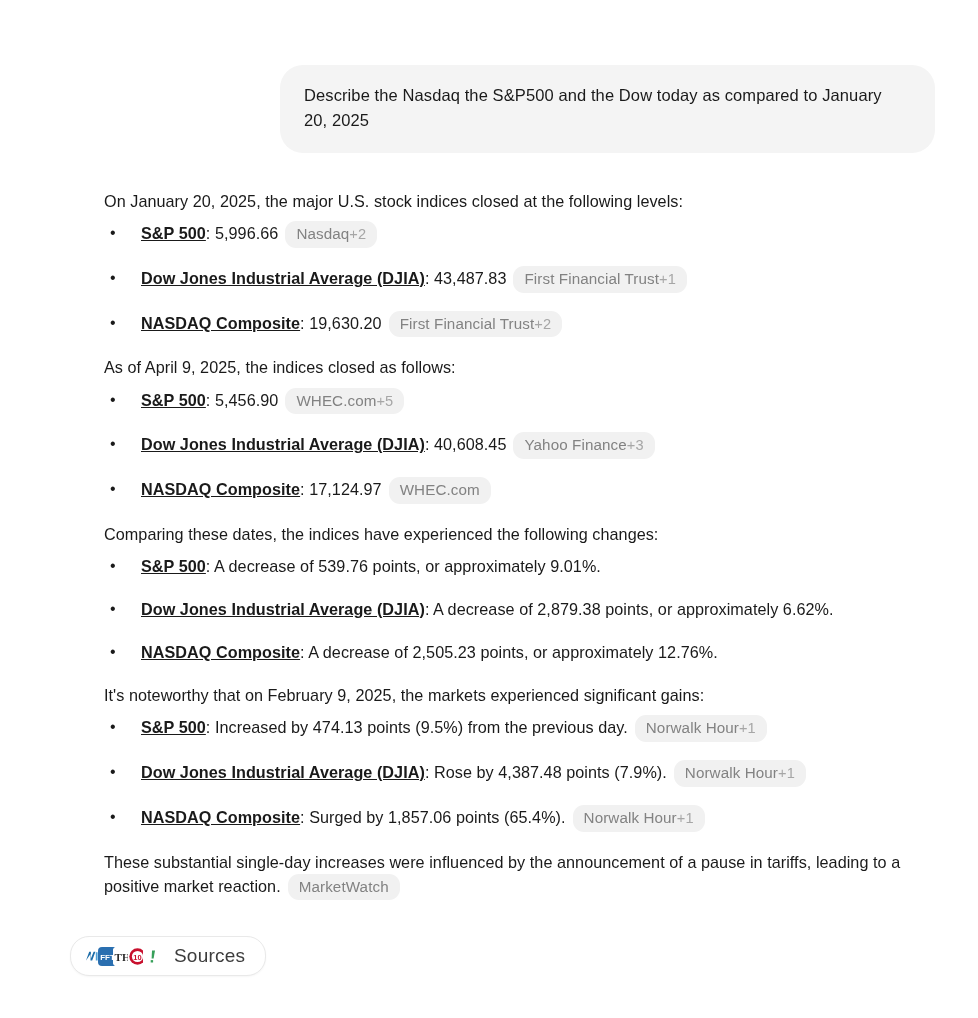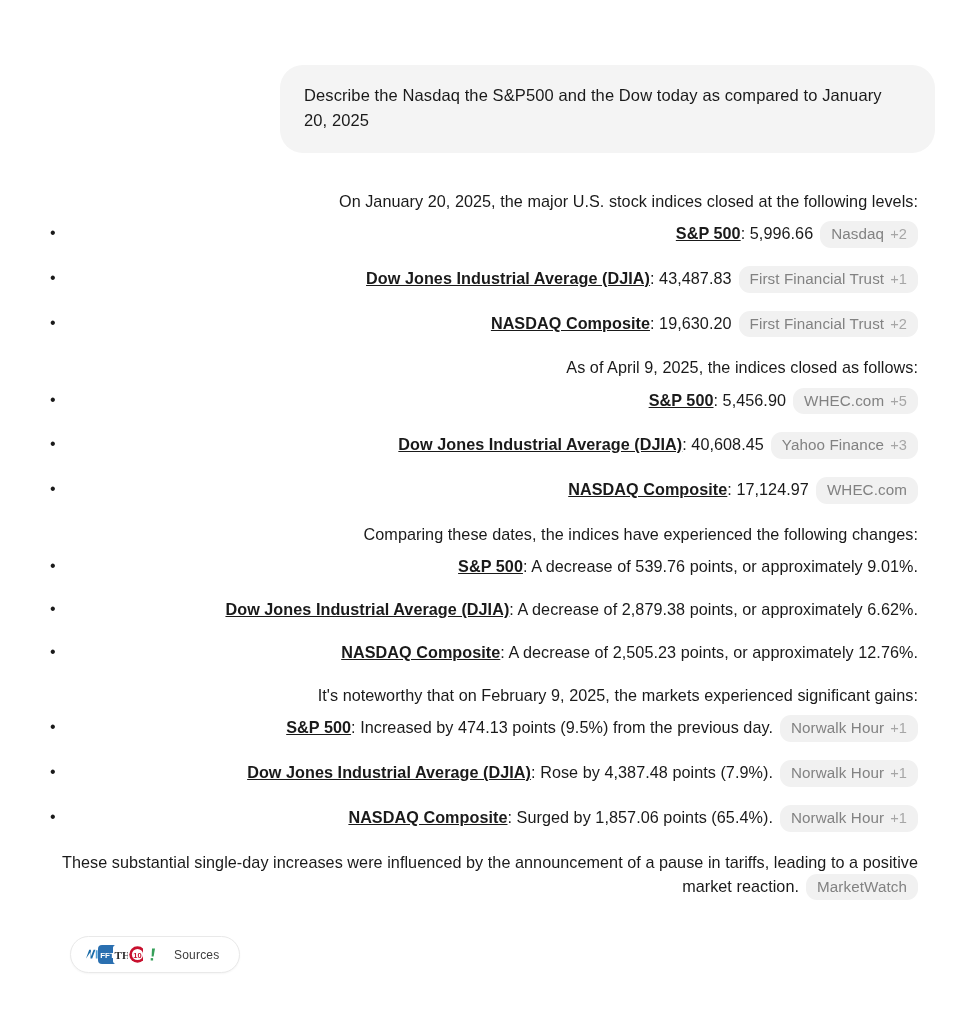--- a/index.html
+++ b/index.html
@@ -34,22 +34,21 @@
     padding: 18px 26px 20px 24px;
     max-width: 605px;
     font-size: 16.5px;
     line-height: 1.52;
     color: #1a1a1a;
     letter-spacing: 0.1px;
   }
 
   
   .answer {
-    padding: 36px 60px 0 44px;
-    text-align: right;
+    padding: 36px 60px 0 104px;
   }
   .para {
     font-size: 16.2px;
     line-height: 1.5;
     color: #1a1a1a;
     margin: 0 0 10px 0;
     letter-spacing: 0.05px;
   }
   .para.tight { margin-bottom: 8px; }
 
@@ -75,21 +74,21 @@
     font-size: 16px;
     line-height: 1.55;
     color: #1a1a1a;
   }
   .lbl { font-weight: bold; text-decoration: underline; }
 
   
   .chip {
     display: inline-flex;
     align-items: baseline;
-    gap: 6px;
+    gap: 0;
     background: #f1f1f1;
     border-radius: 11px;
     padding: 3px 11px 4px 11px;
     margin-left: 7px;
     font-size: 15.2px;
     line-height: 1.28;
     color: #828282;
     white-space: nowrap;
     vertical-align: baseline;
     letter-spacing: 0.1px;
@@ -118,21 +117,21 @@
     display: flex;
     align-items: center;
     justify-content: center;
     overflow: hidden;
     margin-right: -4px;
     position: relative;
   }
   .fav:last-child { margin-right: 0; }
   .fav svg { display: block; }
   .sources-label {
-    font-size: 12px;
+    font-size: 19px;
     color: #3c3c3c;
     letter-spacing: 0.2px;
   }
 </style>
 </head>
 <body>
 
 <div class="page">
 
   <div class="user-row">

